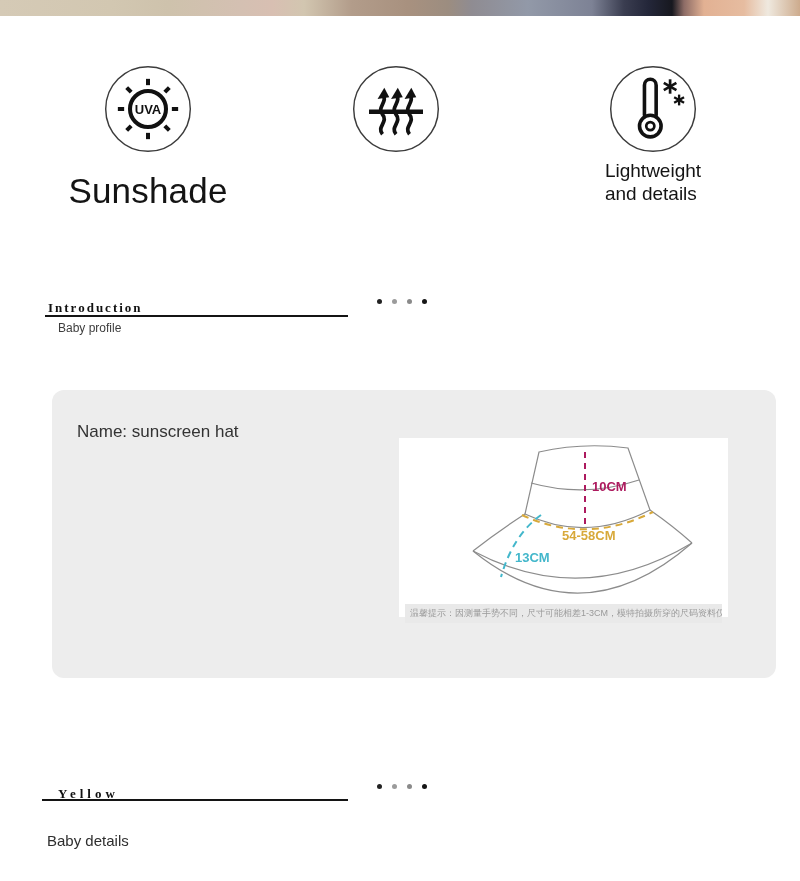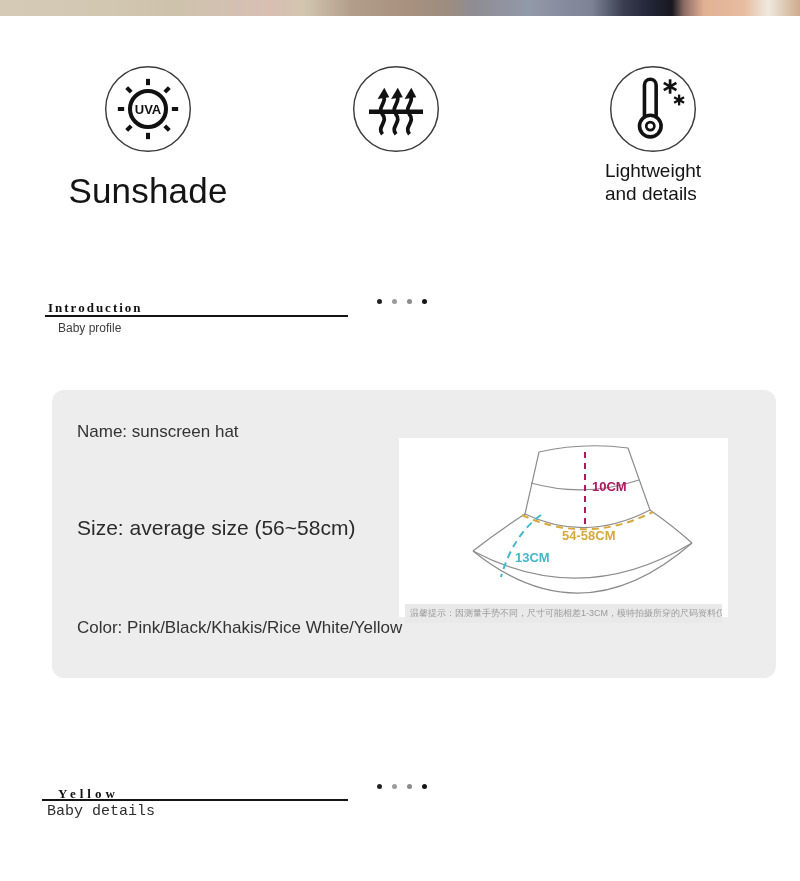--- a/index.html
+++ b/index.html
@@ -125,22 +125,20 @@
 <div class="abs sec-sub" style="left:58px;top:321px;font-size:12px;">Baby profile</div>
 <div class="abs dots" style="left:377px;top:299px;">
   <span style="background: rgb(34, 34, 34);"></span>
   <span style="background: rgb(155, 155, 155);"></span>
   <span style="background: rgb(138, 138, 138);"></span>
   <span style="background: rgb(22, 22, 22);"></span>
 </div>
 
 <div class="abs info-card">
   <div class="abs p-name">Name: sunscreen hat</div>
-  <div class="abs p-size">Size: average size (56~58cm)</div>
-  <div class="abs p-color">Color: Pink/Black/Khakis/Rice White/Yellow</div>
 
   <div class="abs diagram-panel">
     <svg class="abs hat-svg" width="329" height="164" viewBox="0 0 329 164">
 
       <g fill="none" stroke="#8c8c8c" stroke-width="1.2">
         <path d="M140,12 Q184,2 229,8 L251,70 Q187,103 126,74 Z"></path>
         <path d="M132,43 Q186,58 240,40"></path>
         <path d="M126,74 Q98,92 74,111"></path>
         <path d="M251,70 Q274,86 293,103"></path>
         <path d="M74,111 Q183,199 293,103"></path>
@@ -154,19 +152,19 @@
       <text x="193" y="51" fill="#ad1a5e">10CM</text>
       <text x="163" y="100" font-size="12.5" fill="#d8a93a">54-58CM</text>
       <text x="116" y="122" fill="#43b7cb">13CM</text>
     </svg>
     <div class="abs diagram-note">温馨提示：因测量手势不同，尺寸可能相差1-3CM，模特拍摄所穿的尺码资料仅供参考，请根据商品尺码表选择合适您的尺码</div>
   </div>
 </div>
 
 <div class="abs sec-title ls4" style="left:58px;top:786px;">Yellow</div>
 <div class="abs sec-rule" style="left:42px;top:799px;width:306px;"></div>
-<div class="abs sec-sub" style="left:47px;top:803px;font-size:15px;color:#2e2e2e;font-family:Liberation Mono, monospace;">Baby details</div>
+<div class="abs sec-sub" style="left:47px;top:832px;font-size:15px;color:#2e2e2e;">Baby details</div>
 <div class="abs dots" style="left:377px;top:784px;">
   <span style="background: rgb(34, 34, 34);"></span>
   <span style="background: rgb(155, 155, 155);"></span>
   <span style="background: rgb(138, 138, 138);"></span>
   <span style="background: rgb(22, 22, 22);"></span>
 </div>
 
 </body></html>

